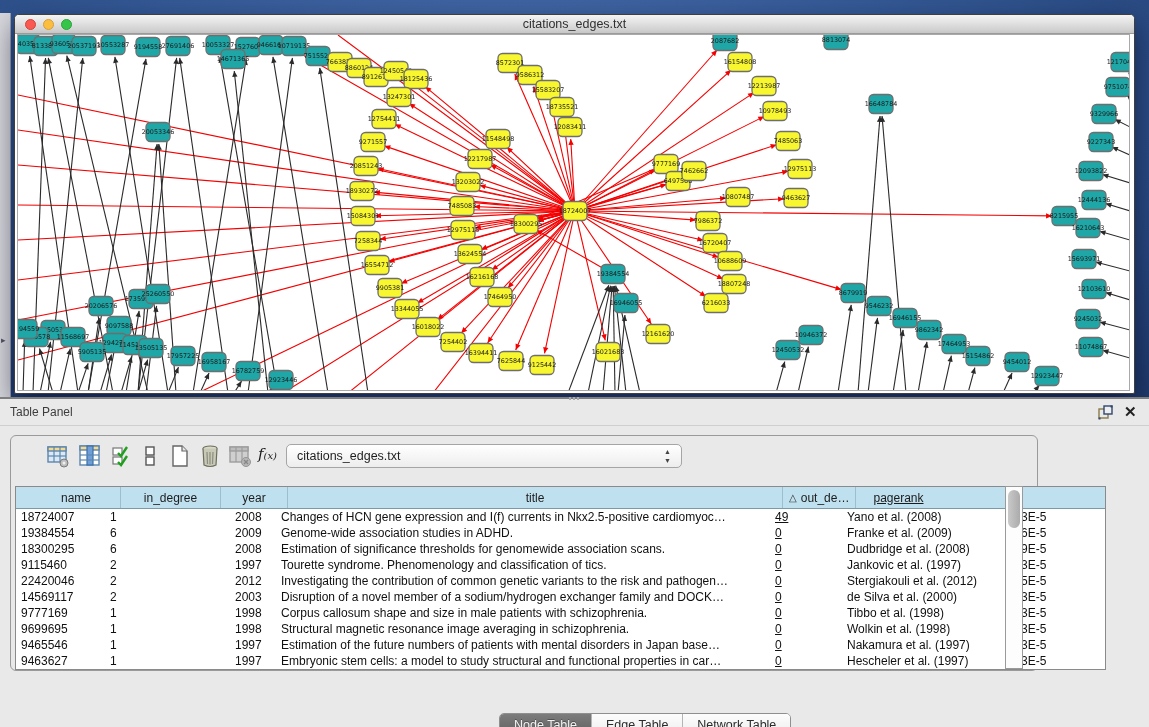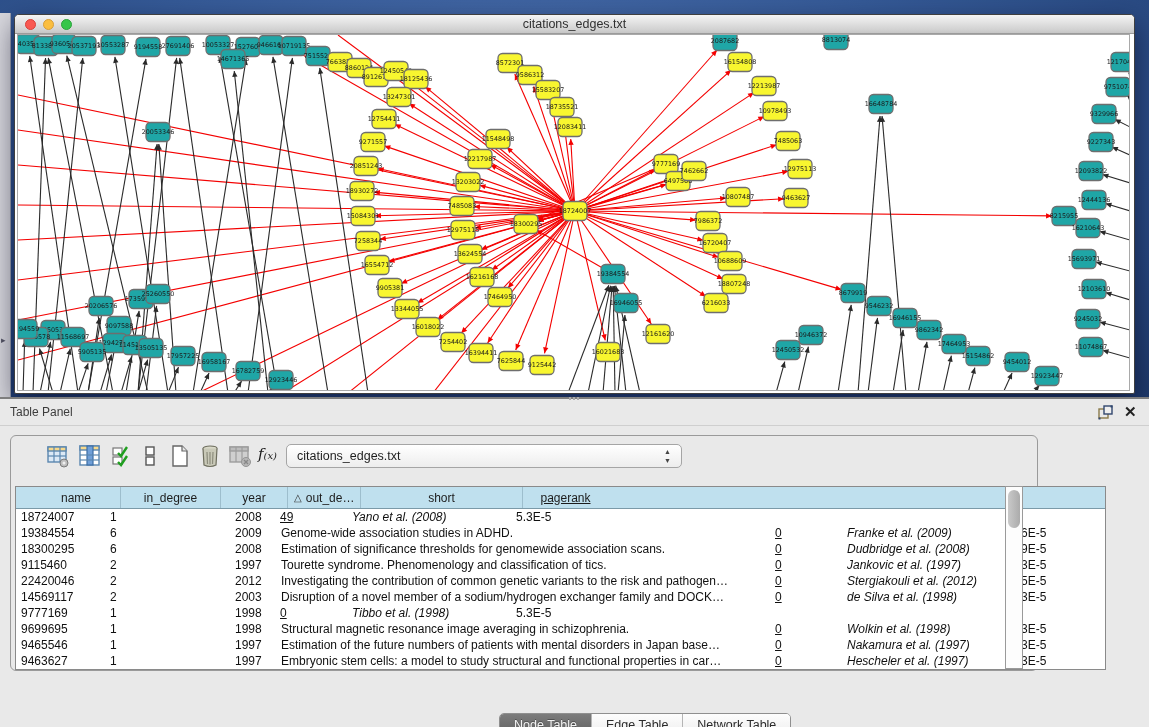--- a/index.html
+++ b/index.html
@@ -58,21 +58,21 @@
       display:flex;align-items:center;justify-content:center;overflow:hidden;white-space:nowrap;}
   .th.left{justify-content:flex-start;padding-left:6px;}
   .sort-tri{font-size:10px;margin-right:4px;color:#333;}
   .tbl-body .tr{display:flex;height:16px;font-size:12px;color:#101010;}
   .td{box-sizing:border-box;overflow:hidden;white-space:nowrap;padding-top:1px;}
   .c0{width:89px;padding-left:5px;}
   .c1{width:100px;padding-left:5px;}
   .c2{width:67px;padding-left:30px;}
   .c3{width:495px;padding-left:9px;}
   .c4{width:73px;padding-left:8px;text-decoration:underline;}
-  .c5{width:162px;padding-left:7px;font-style:italic;}
+  .c5{width:162px;padding-left:7px;}
   .c6{width:85px;padding-left:9px;}
   .h0{width:89px;}.h1{width:100px;}.h2{width:67px;}.h3{width:495px;}
   .h4{width:73px;}.h5{width:162px;}.h6{width:85px;text-decoration:underline;}
   .vscroll{position:absolute;right:14px;top:50px;width:18px;height:183px;
     background:#fdfdfd;border:1px solid #9a9a9a;box-sizing:border-box;}
   .vthumb{position:absolute;left:2px;top:3px;width:12px;height:38px;border-radius:6px;
     background:linear-gradient(90deg,#c9c9c9,#ababab);}
 
   
   .seg-tabs{position:absolute;left:488px;top:277px;height:22px;display:flex;
@@ -646,36 +646,37 @@
       <div class="tbl-head">
         <div class="th h0">
             <span>name</span>
           </div>
         <div class="th h1">
             <span>in_degree</span>
           </div>
         <div class="th h2">
             <span>year</span>
           </div>
+        <div class="th h3">
+            <span>title</span>
+          </div>
         <div class="th h4 left">
           <span class="sort-tri">△</span>
           <span>out_de…</span>
         </div>
-        <div class="th h5">
-            <span>short</span>
-          </div>
         <div class="th h6" style="border-right:none">
             <span>pagerank</span>
           </div>
       </div>
       <div class="tbl-body" id="tbl-body">
           <div class="tr">
             <div class="td c0">18724007</div>
             <div class="td c1">1</div>
             <div class="td c2">2008</div>
+            <div class="td c3">Changes of HCN gene expression and I(f) currents in Nkx2.5-positive cardiomyoc…</div>
             <div class="td c4">49</div>
             <div class="td c5">Yano et al. (2008)</div>
             <div class="td c6">5.3E-5</div>
           </div>
           <div class="tr">
             <div class="td c0">19384554</div>
             <div class="td c1">6</div>
             <div class="td c2">2009</div>
             <div class="td c3">Genome-wide association studies in ADHD.</div>
             <div class="td c4">0</div>
@@ -708,27 +709,28 @@
             <div class="td c4">0</div>
             <div class="td c5">Stergiakouli et al. (2012)</div>
             <div class="td c6">5.5E-5</div>
           </div>
           <div class="tr">
             <div class="td c0">14569117</div>
             <div class="td c1">2</div>
             <div class="td c2">2003</div>
             <div class="td c3">Disruption of a novel member of a sodium/hydrogen exchanger family and DOCK…</div>
             <div class="td c4">0</div>
-            <div class="td c5">de Silva et al. (1998)</div>
+            <div class="td c5">de Silva et al. (2000)</div>
             <div class="td c6">5.3E-5</div>
           </div>
           <div class="tr">
             <div class="td c0">9777169</div>
             <div class="td c1">1</div>
             <div class="td c2">1998</div>
+            <div class="td c3">Corpus callosum shape and size in male patients with schizophrenia.</div>
             <div class="td c4">0</div>
             <div class="td c5">Tibbo et al. (1998)</div>
             <div class="td c6">5.3E-5</div>
           </div>
           <div class="tr">
             <div class="td c0">9699695</div>
             <div class="td c1">1</div>
             <div class="td c2">1998</div>
             <div class="td c3">Structural magnetic resonance image averaging in schizophrenia.</div>
             <div class="td c4">0</div>

